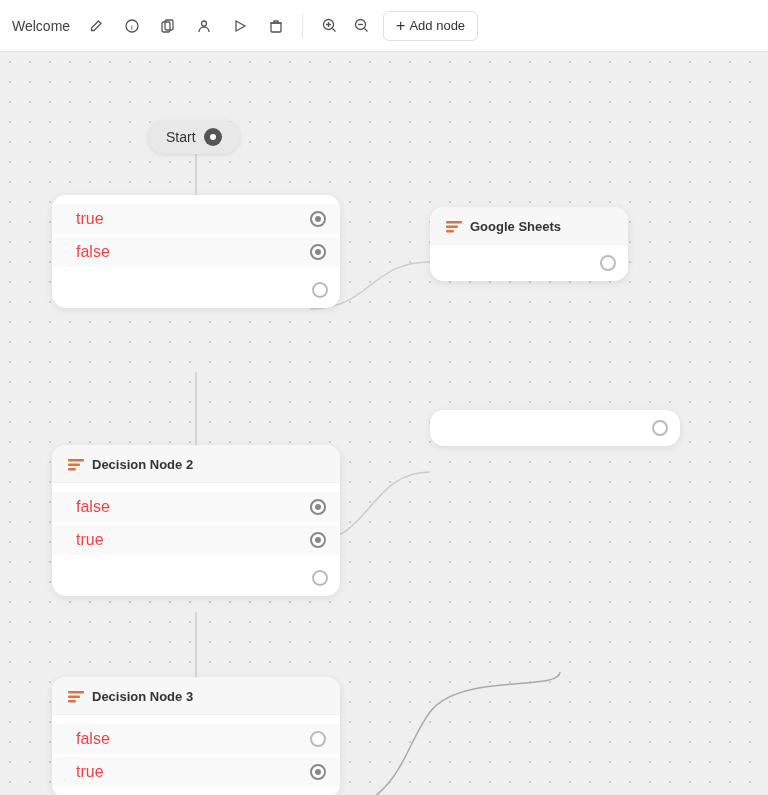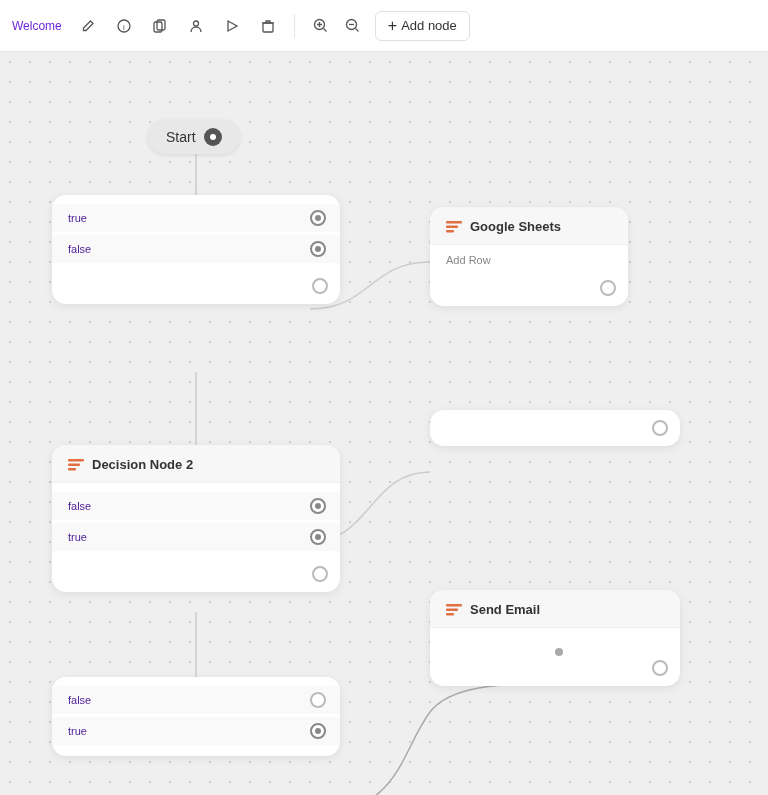--- a/index.html
+++ b/index.html
@@ -18,22 +18,22 @@
       align-items: center;
       background: #ffffff;
       border-bottom: 1px solid #e5e5e5;
       padding: 0 12px;
       height: 52px;
       gap: 8px;
       position: relative;
       z-index: 10;
     }
     .toolbar-title {
-      font-size: 12px;
-      color: #6d28d9;
+      font-size: 14px;
+      color: #404040;
       margin-right: 4px;
     }
     .toolbar-icon-btn {
       width: 28px;
       height: 28px;
       display: flex;
       align-items: center;
       justify-content: center;
       cursor: pointer;
       color: #555;
@@ -171,22 +171,23 @@
     
     .decision-row {
       display: flex;
       align-items: center;
       justify-content: space-between;
       padding: 6px 14px 6px 16px;
       background: #f9f9f9;
       margin: 3px 0;
     }
     .decision-row-label {
-      font-size: 11px;
-      color: #4c1d95;
+      font-size: 16px;
+      color: #ef4444;
+      margin-left: 8px;
     }
     .port-circle {
       width: 16px;
       height: 16px;
       border-radius: 50%;
       border: 2px solid #bbb;
       background: #fff;
       display: flex;
       align-items: center;
       justify-content: center;
@@ -377,20 +378,30 @@
         <span class="decision-row-label">true</span>
         <div class="port-circle filled"></div>
       </div>
     </div>
     <div class="wf-node-footer">
       <div class="port-out"></div>
     </div>
   </div>
 
   <div class="wf-node node-decision3">
+    <div class="wf-node-header">
+      <span class="node-icon">
+        <svg viewBox="0 0 16 12" fill="none">
+          <rect y="0" width="16" height="2.5" rx="1" fill="#e07040"></rect>
+          <rect y="4.5" width="12" height="2.5" rx="1" fill="#e07040"></rect>
+          <rect y="9" width="8" height="2.5" rx="1" fill="#e07040"></rect>
+        </svg>
+      </span>
+      <span class="wf-node-title">Decision Node 3</span>
+    </div>
     <div class="wf-node-body">
       <div class="decision-row">
         <span class="decision-row-label">false</span>
         <div class="port-circle"></div>
       </div>
       <div class="decision-row">
         <span class="decision-row-label">true</span>
         <div class="port-circle filled"></div>
       </div>
     </div>
@@ -400,47 +411,25 @@
     <div class="wf-node-header">
       <span class="node-icon">
         <svg viewBox="0 0 16 12" fill="none">
           <rect y="0" width="16" height="2.5" rx="1" fill="#e07040"></rect>
           <rect y="4.5" width="12" height="2.5" rx="1" fill="#e07040"></rect>
           <rect y="9" width="8" height="2.5" rx="1" fill="#e07040"></rect>
         </svg>
       </span>
       <span class="wf-node-title">Google Sheets</span>
     </div>
-    <div style="padding: 8px 16px 4px;">
-      <div class="wf-node-subtitle">Add Row</div>
-    </div>
     <div style="padding: 10px 12px 10px; display:flex; justify-content:flex-end;">
       <div class="port-out"></div>
     </div>
   </div>
 
   <div class="wf-node node-google-calendar">
     <div style="padding: 10px 12px 10px; display:flex; justify-content:flex-end;">
       <div class="port-out"></div>
     </div>
   </div>
 
-  <div class="wf-node node-send-email" style="position:absolute;">
-    <div class="wf-node-header">
-      <span class="node-icon">
-        <svg viewBox="0 0 16 12" fill="none">
-          <rect y="0" width="16" height="2.5" rx="1" fill="#e07040"></rect>
-          <rect y="4.5" width="12" height="2.5" rx="1" fill="#e07040"></rect>
-          <rect y="9" width="8" height="2.5" rx="1" fill="#e07040"></rect>
-        </svg>
-      </span>
-      <span class="wf-node-title">Send Email</span>
-    </div>
-    <div style="padding: 14px 16px 8px; position:relative;">
-
-      <div class="connector-dot" style="bottom: -6px; left: 50%;"></div>
-    </div>
-    <div style="padding: 10px 12px 10px; display:flex; justify-content:flex-end;">
-      <div class="port-out"></div>
-    </div>
-  </div>
 
 </div>
 
 </body></html>

